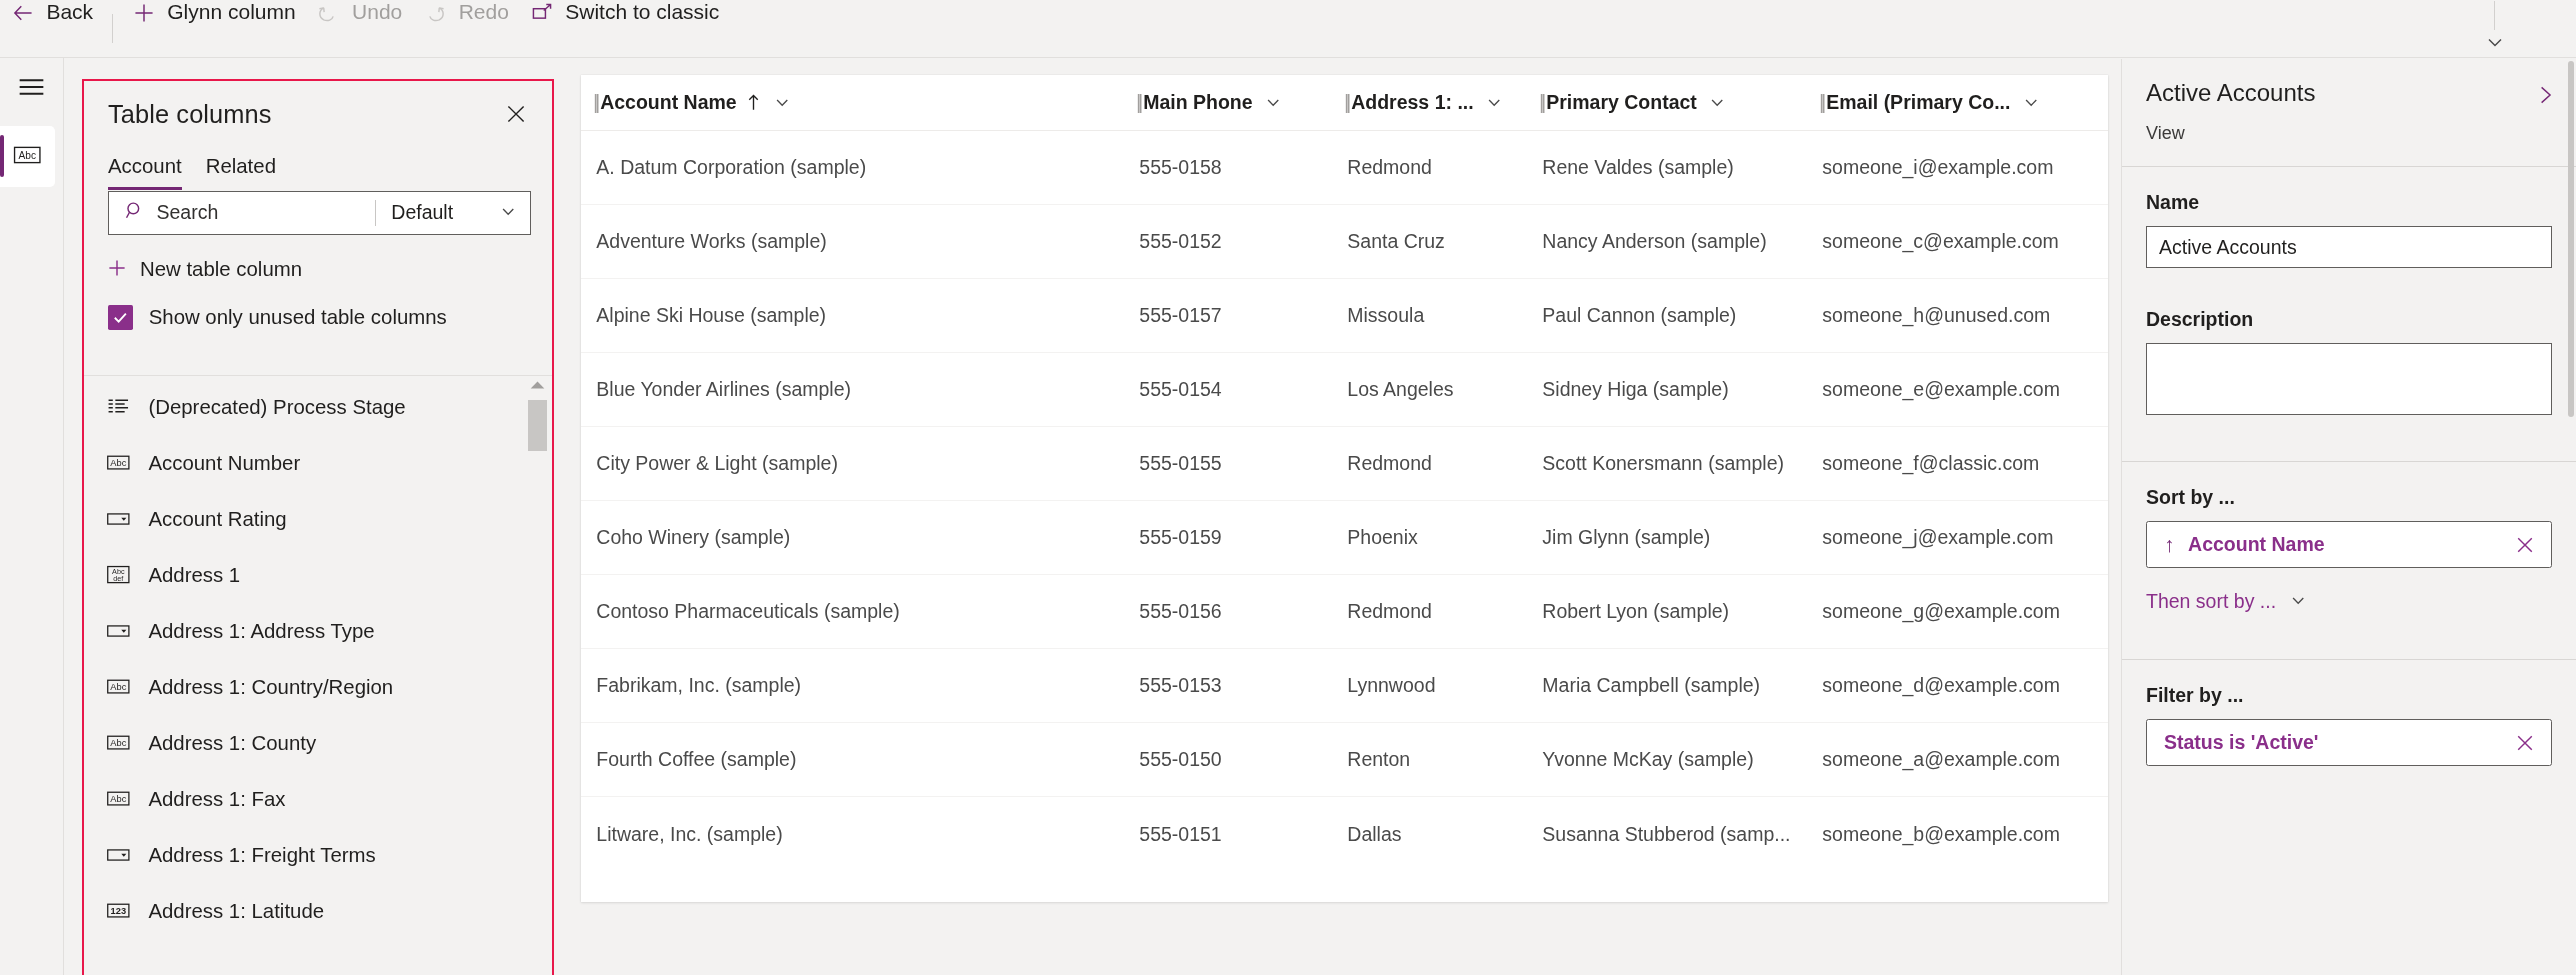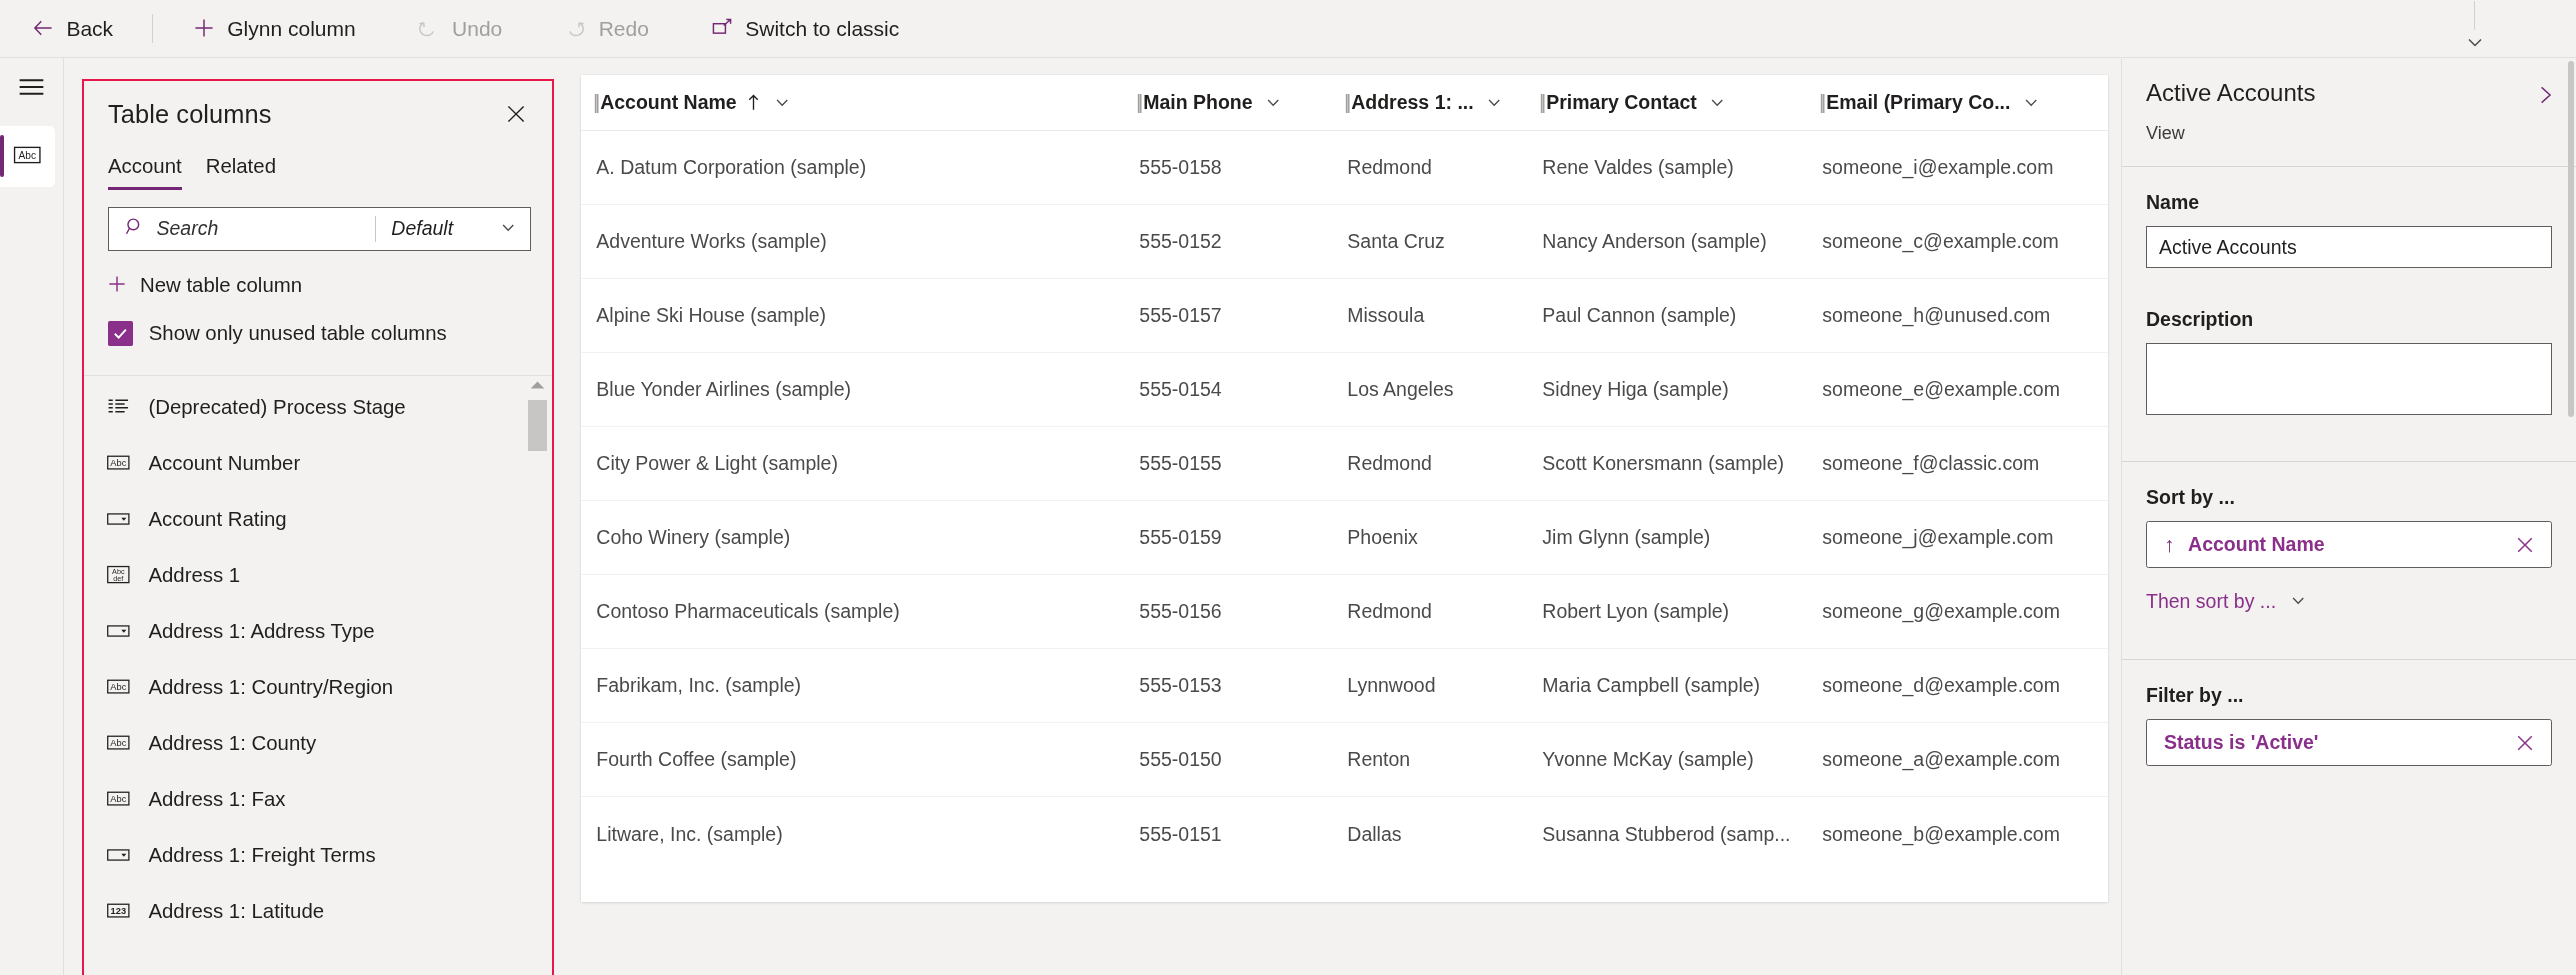--- a/index.html
+++ b/index.html
@@ -15,22 +15,22 @@
   
   .commandbar {
     position: absolute; left: 0; top: 0;
     width: 2576px; height: 58px;
     background: #f3f2f1;
     border-bottom: 0.8px solid #e1dfdd;
     display: flex; align-items: center;
   }
   .cmd-group { display: flex; align-items: center; height: 100%; }
   .cmd-btn {
-    display: flex; align-items: center; gap: 11px;
-    height: 100%; padding: 0 30px;
+    display: flex; align-items: flex-start; gap: 11px;
+    height: 100%; padding: 0 10px;
     font-size: 21px; color: #201f1e;
     cursor: pointer; white-space: nowrap;
   }
   .cmd-btn.disabled { color: #a19f9d; cursor: default; }
   .cmd-btn .ic { display: flex; align-items: center; justify-content: center; width: 25.4px; height: 25.4px; }
   .cmd-sep { width: 0.8px; height: 29px; background: #d2d0ce; margin: 0 8.5px; }
   .cmd-spacer { flex: 1 1 auto; }
   .cmd-right { display: flex; align-items: center; padding-right: 18.7px; flex-direction: column; }
   .cmd-caret { padding: 0 17px; height: 100%; display: flex; align-items: center; cursor: pointer; }
 
@@ -77,23 +77,23 @@
 
   .tc-tabs { display: flex; gap: 24px; padding: 24px 0 0 24px; }
   .tc-tab {
     font-size: 20.4px; color: #201f1e;
     padding-bottom: 8.5px; cursor: pointer;
     border-bottom: 3.4px solid transparent;
   }
   .tc-tab.active { border-bottom-color: #742774; }
 
   .tc-searchrow {
-    margin: 17px 21px 0 24px;
+    margin: 1px 21px 0 24px;
     height: 44px; display: flex; align-items: stretch;
-    background: #ffffff; border: 0.8px solid #605e5c; font-style: italic;
+    background: #ffffff; border: 0.8px solid #605e5c;
   }
   .tc-search {
     flex: 1 1 auto; display: flex; align-items: center; gap: 10.2px; padding-left: 15.3px;
     cursor: text;
   }
   .tc-search-ph { font-size: 19.5px; color: #323130; }
   .tc-divider { width: 0.8px; background: #c8c6c4; margin: 7.6px 0; }
   .tc-filter {
     width: 154px; display: flex; align-items: center; justify-content: space-between;
     padding: 0 12px 0 15.3px; cursor: pointer;

